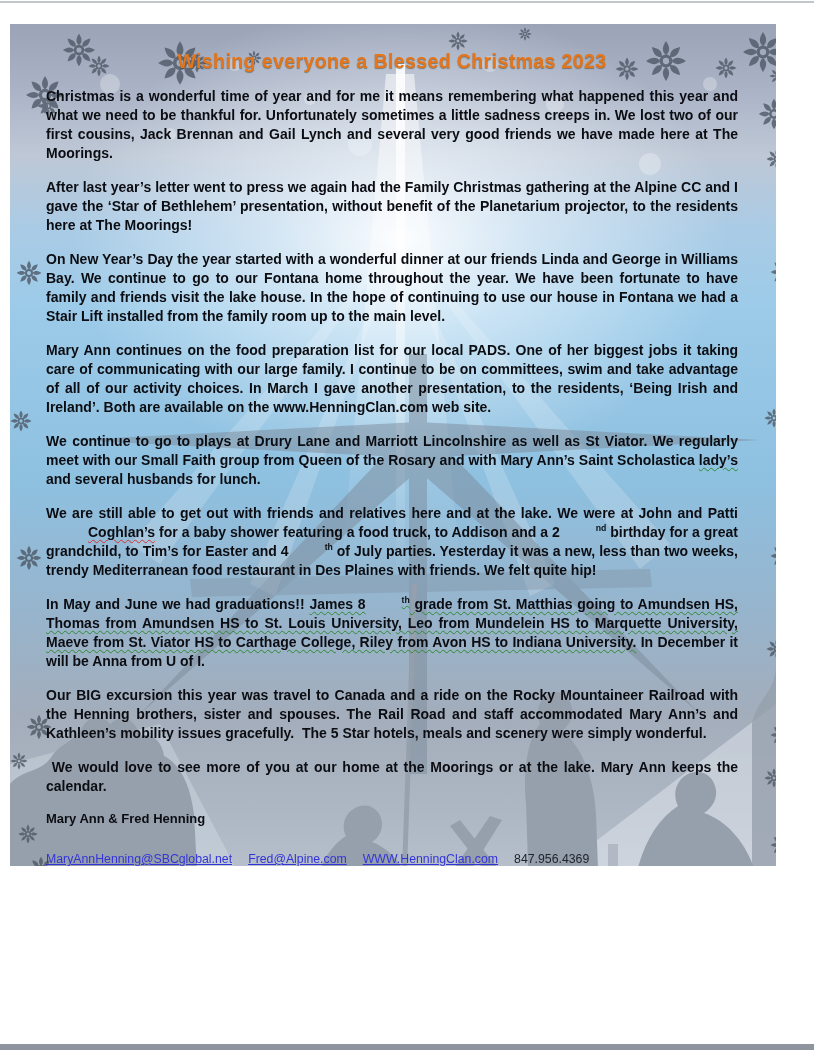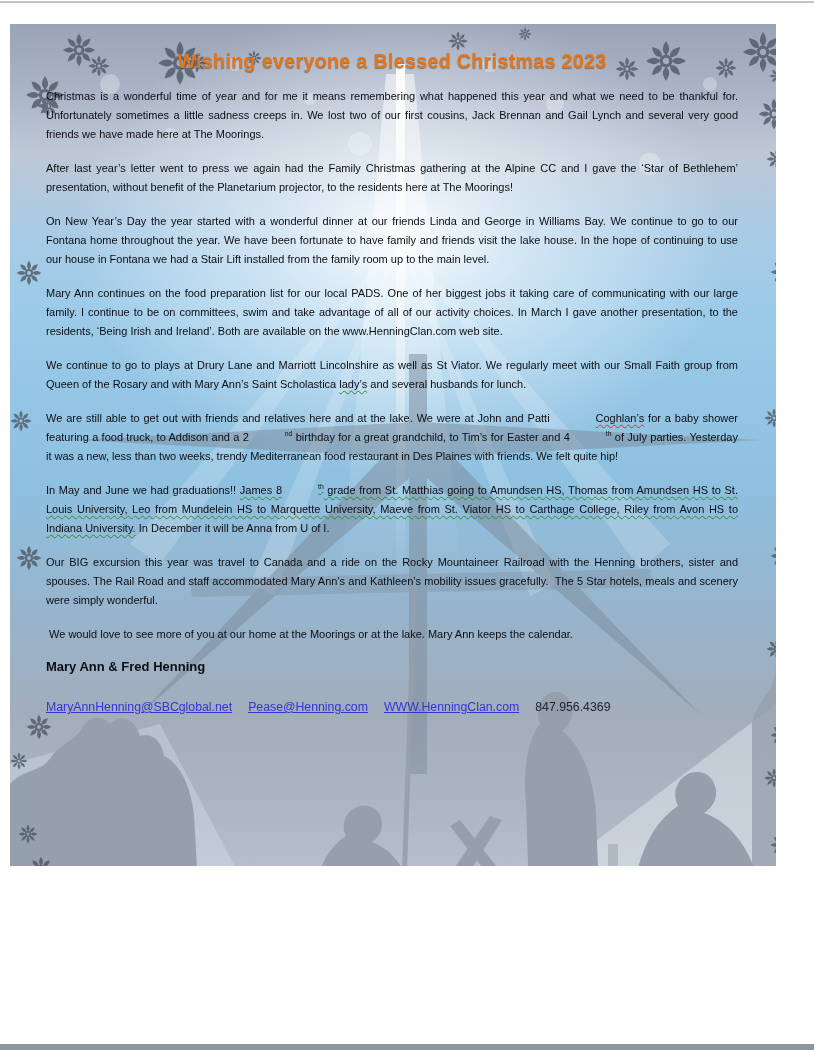--- a/index.html
+++ b/index.html
@@ -11,21 +11,21 @@
   .botline{position:absolute;left:0;top:1044px;width:814px;height:6px;background:#8e959e;}
   .canvas{position:absolute;left:10px;top:24px;width:766px;height:842px;overflow:hidden;}
   svg.bg{position:absolute;left:0;top:0;width:766px;height:1018px;display:block;}
   .content{position:absolute;left:0;top:0;width:766px;height:1018px;box-sizing:border-box;
     padding:26px 38px 0 36px;}
   h1.title{
     margin:0 0 14px 0;font-size:19.5px;font-weight:bold;color:#e4751a;text-align:center;
     letter-spacing:.4px;text-shadow:0 1px 1px rgba(80,60,30,.55);
   }
   #letter-body p{
-    margin:0 0 15px 0;font-size:11px;line-height:19px;font-weight:normal;color:#0c0d12;
+    margin:0 0 15px 0;font-size:14px;line-height:19px;font-weight:bold;color:#0c0d12;
     text-align:justify;
   }
   #letter-body sup{font-size:.62em;line-height:0;vertical-align:super;margin-left:36px;}
   .sq-green{text-decoration-line:underline;text-decoration-style:wavy;
     text-decoration-color:#2f8b33;text-decoration-thickness:1px;text-underline-offset:2px;}
   .sq-red{text-decoration-line:underline;text-decoration-style:wavy;
     text-decoration-color:#d23333;text-decoration-thickness:1px;text-underline-offset:2px;margin-left:42px;}
   .signature{margin:6px 0 0 0;font-size:13px;font-weight:bold;color:#0c0d12;}
   .footer{margin-top:26px;font-size:12.3px;font-weight:400;white-space:nowrap;}
   .footer a{color:#3434d6;text-decoration:underline;margin-right:16px;}
@@ -195,17 +195,17 @@
         <p><span>After last year’s letter went to press we again had the Family Christmas gathering at the Alpine CC and I gave the ‘Star of Bethlehem’ presentation, without benefit of the Planetarium projector, to the residents here at The Moorings!</span></p>
         <p><span>On New Year’s Day the year started with a wonderful dinner at our friends Linda and George in Williams Bay. We continue to go to our Fontana home throughout the year. We have been fortunate to have family and friends visit the lake house. In the hope of continuing to use our house in Fontana we had a Stair Lift installed from the family room up to the main level.</span></p>
         <p><span>Mary Ann continues on the food preparation list for our local PADS. One of her biggest jobs it taking care of communicating with our large family. I continue to be on committees, swim and take advantage of all of our activity choices. In March I gave another presentation, to the residents, ‘Being Irish and Ireland’. Both are available on the www.HenningClan.com web site.</span></p>
         <p><span>We continue to go to plays at Drury Lane and Marriott Lincolnshire as well as St Viator. We regularly meet with our Small Faith group from Queen of the Rosary and with Mary Ann’s Saint Scholastica </span><span class="sq-green">lady’s</span><span> and several husbands for lunch.</span></p>
         <p><span>We are still able to get out with friends and relatives here and at the lake. We were at John and Patti </span><span class="sq-red">Coghlan’s</span><span> for a baby shower featuring a food truck, to Addison and a 2</span><sup>nd</sup><span> birthday for a great grandchild, to Tim’s for Easter and 4</span><sup>th</sup><span> of July parties. Yesterday it was a new, less than two weeks, trendy Mediterranean food restaurant in Des Plaines with friends. We felt quite hip!</span></p>
         <p><span>In May and June we had graduations!! </span><span class="sq-green">James 8</span><sup class="sq-green">th</sup><span class="sq-green"> grade from St. Matthias going to Amundsen HS, Thomas from Amundsen HS to St. Louis University, Leo from Mundelein HS to Marquette University, Maeve from St. Viator HS to Carthage College, Riley from Avon HS to Indiana University.</span><span> In December it will be Anna from U of I.</span></p>
         <p><span>Our BIG excursion this year was travel to Canada and a ride on the Rocky Mountaineer Railroad with the Henning brothers, sister and spouses. The Rail Road and staff accommodated Mary Ann’s and Kathleen’s mobility issues gracefully.&nbsp; The 5 Star hotels, meals and scenery were simply wonderful.</span></p>
         <p><span>&nbsp;We would love to see more of you at our home at the Moorings or at the lake. Mary Ann keeps the calendar.</span></p>
       </div>
     <p class="signature">Mary Ann &amp; Fred Henning</p>
-    <div class="footer" id="contact-footer"><a href="#">MaryAnnHenning@SBCglobal.net</a><a href="#">Pease@Henning.com</a><a href="#">WWW.HenningClan.com</a><span class="phone">847.956.4369</span></div>
+    <div class="footer" id="contact-footer"><a href="#">MaryAnnHenning@SBCglobal.net</a><a href="#">Fred@Alpine.com</a><a href="#">WWW.HenningClan.com</a><span class="phone">847.956.4369</span></div>
   </div>
 </div>
 
 <div class="botline"></div>
 
 </body></html>

